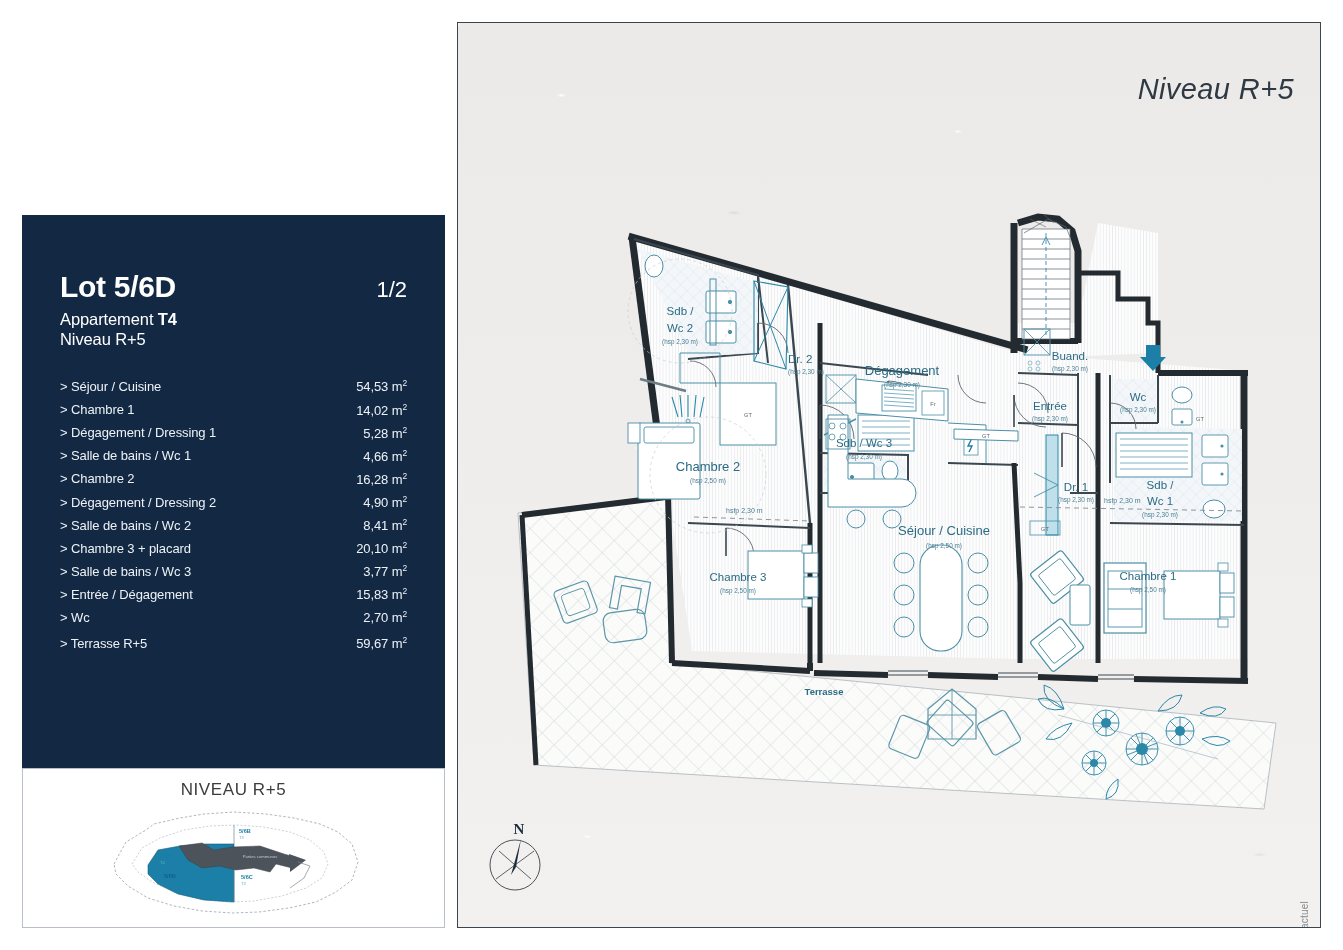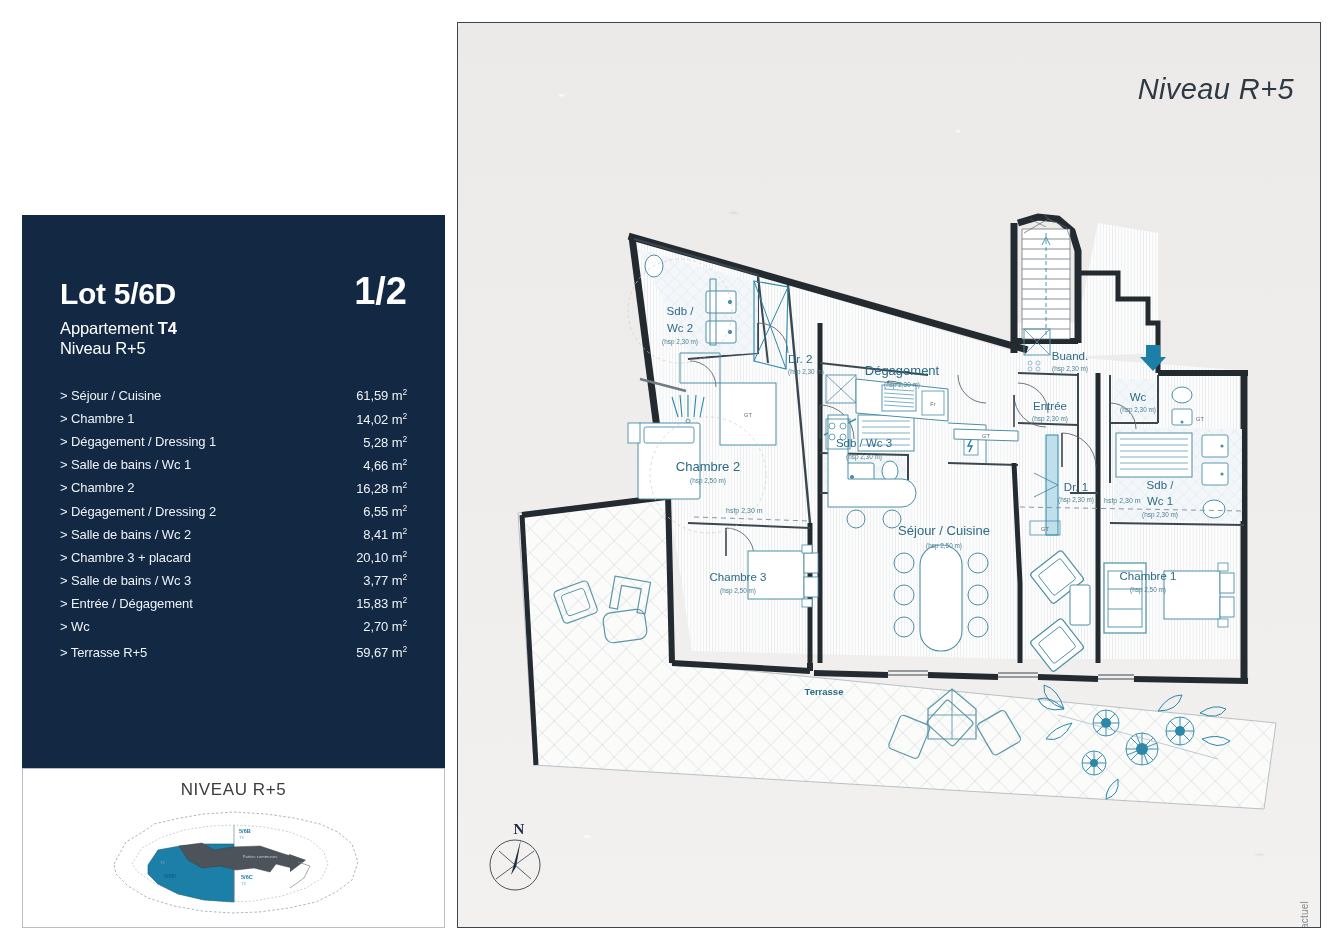--- a/index.html
+++ b/index.html
@@ -24,22 +24,22 @@
     display: flex;
     align-items: baseline;
     justify-content: space-between;
   }
   #lot-title {
     font-size: 30px;
     font-weight: bold;
     letter-spacing: -0.3px;
   }
   #page-indicator {
-    font-size: 38px;
-    font-weight: bold;
+    font-size: 22px;
+    font-weight: normal;
   }
   #apt-type {
     font-size: 16.5px;
     margin-top: 6px;
     letter-spacing: -0.1px;
   }
   #apt-type b { font-weight: bold; }
   #apt-level {
     font-size: 16.5px;
     margin-top: 1px;
@@ -156,41 +156,41 @@
     <div id="lot-title">Lot 5/6D</div>
     <div id="page-indicator">1/2</div>
   </div>
   <div id="apt-type"><span>Appartement </span><b>T4</b></div>
   <div id="apt-level">Niveau R+5</div>
 
   <table id="room-table">
     <tbody id="room-rows">
         <tr>
           <td>&gt; Séjour / Cuisine</td>
-          <td class="area"><span>61,59 m</span><sup>2</sup></td>
+          <td class="area"><span>54,53 m</span><sup>2</sup></td>
         </tr>
         <tr>
           <td>&gt; Chambre 1</td>
           <td class="area"><span>14,02 m</span><sup>2</sup></td>
         </tr>
         <tr>
           <td>&gt; Dégagement / Dressing 1</td>
           <td class="area"><span>5,28 m</span><sup>2</sup></td>
         </tr>
         <tr>
           <td>&gt; Salle de bains / Wc 1</td>
           <td class="area"><span>4,66 m</span><sup>2</sup></td>
         </tr>
         <tr>
           <td>&gt; Chambre 2</td>
           <td class="area"><span>16,28 m</span><sup>2</sup></td>
         </tr>
         <tr>
           <td>&gt; Dégagement / Dressing 2</td>
-          <td class="area"><span>6,55 m</span><sup>2</sup></td>
+          <td class="area"><span>4,90 m</span><sup>2</sup></td>
         </tr>
         <tr>
           <td>&gt; Salle de bains / Wc 2</td>
           <td class="area"><span>8,41 m</span><sup>2</sup></td>
         </tr>
         <tr>
           <td>&gt; Chambre 3 + placard</td>
           <td class="area"><span>20,10 m</span><sup>2</sup></td>
         </tr>
         <tr>

